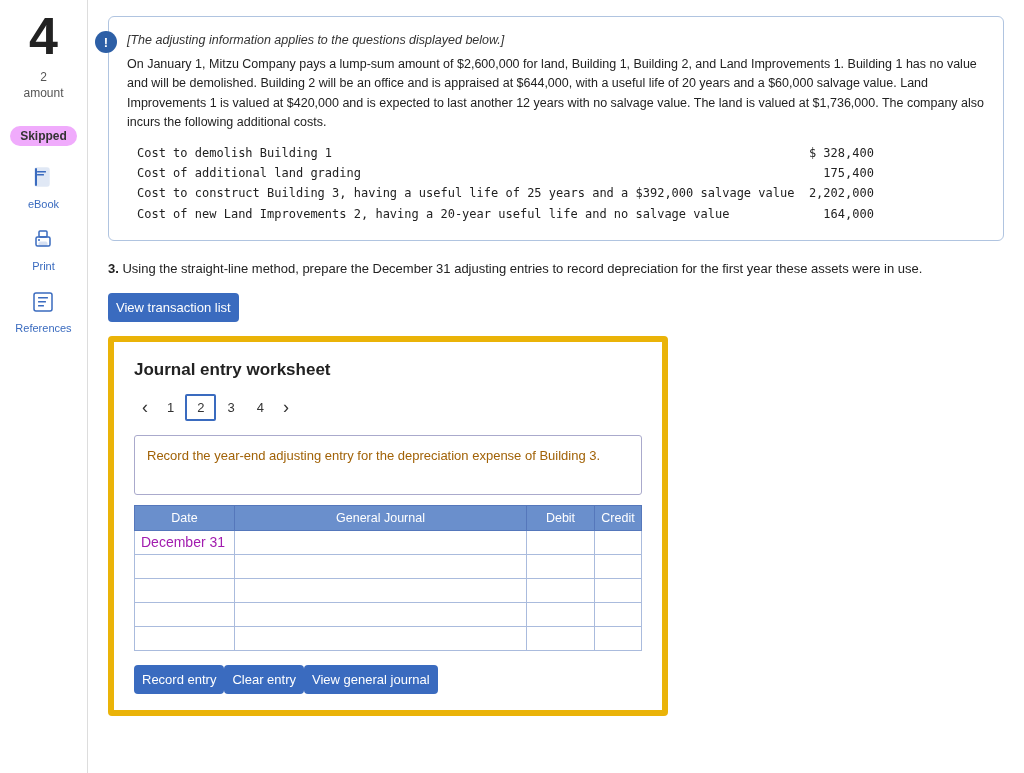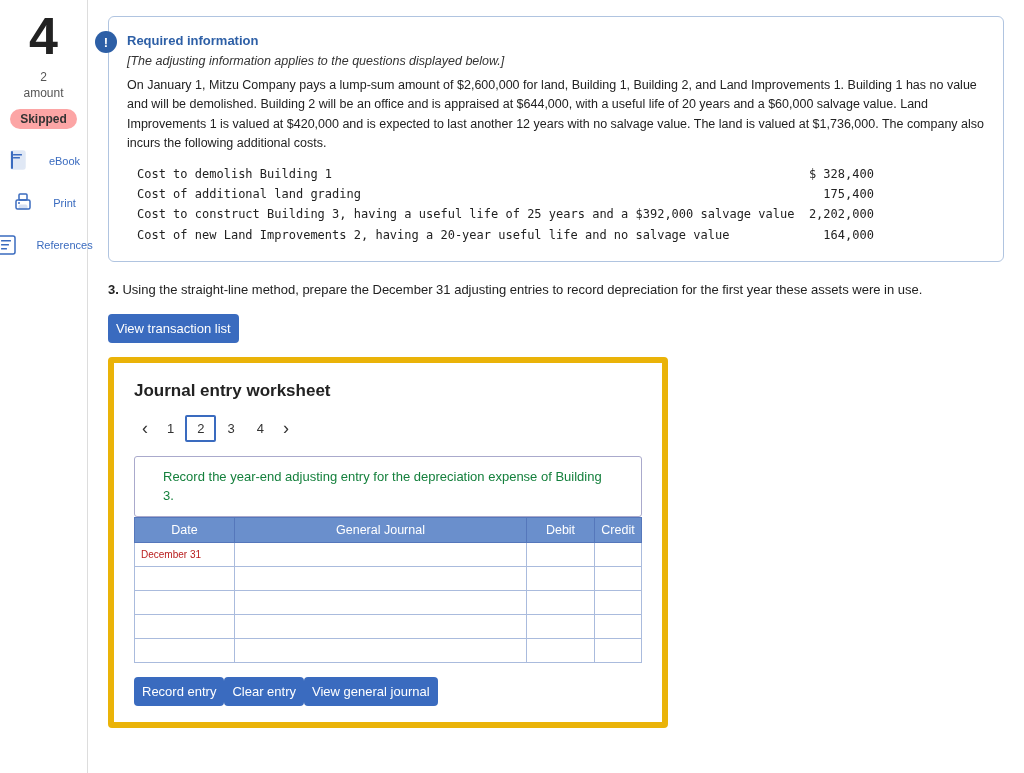--- a/index.html
+++ b/index.html
@@ -23,40 +23,40 @@
       line-height: 1;
       margin-bottom: 8px;
     }
     .sidebar-points {
       font-size: 12px;
       color: #555;
       text-align: center;
       line-height: 1.3;
     }
     .sidebar-badge {
-      margin-top: 8px;
-      background: #fca5a5;
+      margin-top: 25px;
+      background: #f0abfc;
       color: #333;
       font-size: 12px;
       font-weight: bold;
       padding: 3px 10px;
       border-radius: 12px;
     }
     .sidebar-nav {
       margin-top: 20px;
       display: flex;
       flex-direction: column;
       align-items: center;
       gap: 18px;
     }
     .sidebar-nav-item {
       display: flex;
-      flex-direction: row;
-      align-items: center;
-      gap: 18px;
+      flex-direction: column;
+      align-items: center;
+      gap: 8px;
       cursor: pointer;
       color: #3a6bbf;
       text-align: right;
     }
     .sidebar-nav-item svg { width: 24px; height: 24px; }
     .sidebar-nav-label {
       font-size: 11px;
       color: #3a6bbf;
     }
 
@@ -181,23 +181,24 @@
     .page-num.active {
       border: 2px solid #3a6bbf;
       color: #333;
       font-weight: normal;
     }
 
     
     .entry-description {
       border: 1px solid #aac;
       border-radius: 3px;
-      padding: 10px 28px;
-      font-size: 13px;
-      color: #15803d;
+      padding: 10px 12px;
+      font-size: 13px;
+      color: #a16207;
+      margin-bottom: 10px;
       line-height: 1.5;
       min-height: 60px;
     }
 
     
     .note-text {
       color: #cc2200;
       font-size: 12px;
       margin-bottom: 8px;
     }
@@ -222,22 +223,22 @@
     .journal-table th.th-journal { }
     .journal-table th.th-debit { width: 68px; }
     .journal-table th.th-credit { width: 47px; }
     .journal-table td {
       border: 1px solid #aabbdd;
       padding: 0;
       height: 24px;
     }
     .journal-table td.td-date {
       padding: 3px 6px;
-      font-size: 10px;
-      color: #b91c1c;
+      font-size: 14px;
+      color: #a21caf;
       vertical-align: middle;
       margin-left: 46px;
     }
     .journal-table td input {
       width: 100%;
       height: 100%;
       border: none;
       outline: none;
       padding: 2px 4px;
       font-size: 12px;
@@ -295,21 +296,20 @@
       <span class="sidebar-nav-label">References</span>
     </div>
   </nav>
 </div>
 
 <div class="main">
 
   
   <div class="info-box">
     <div class="info-icon">!</div>
-    <div class="info-title">Required information</div>
     <div class="info-subtitle">[The adjusting information applies to the questions displayed below.]</div>
     <div class="info-body">On January 1, Mitzu Company pays a lump-sum amount of $2,600,000 for land, Building 1, Building 2, and Land Improvements 1. Building 1 has no value and will be demolished. Building 2 will be an office and is appraised at $644,000, with a useful life of 20 years and a $60,000 salvage value. Land Improvements 1 is valued at $420,000 and is expected to last another 12 years with no salvage value. The land is valued at $1,736,000. The company also incurs the following additional costs.</div>
     <div class="info-table">Cost to demolish Building 1                                                                  $ 328,400
 Cost of additional land grading                                                                175,400
 Cost to construct Building 3, having a useful life of 25 years and a $392,000 salvage value  2,202,000
 Cost of new Land Improvements 2, having a 20-year useful life and no salvage value             164,000</div>
   </div>
 
   
   <div class="question-text">

